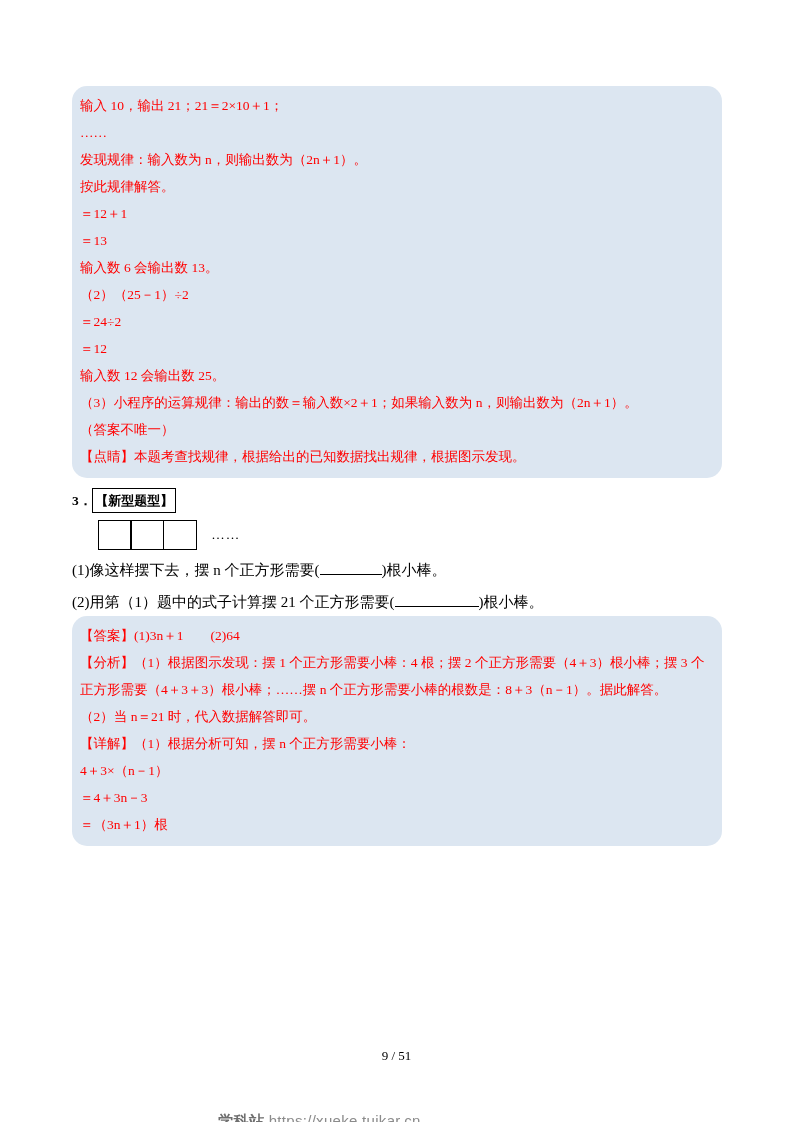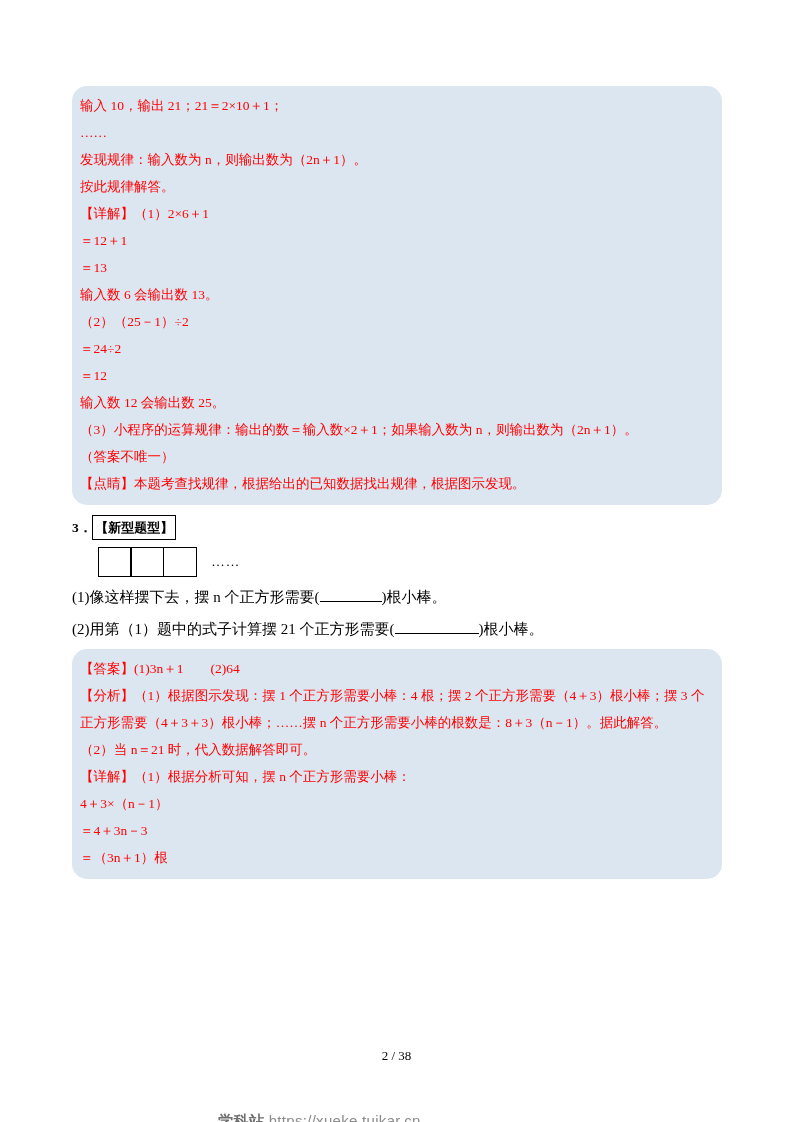--- a/index.html
+++ b/index.html
@@ -128,21 +128,20 @@
 <body>
 
 <div class="page">
   <div class="content">
 
     <div class="ansblock">
       <p>输入 10，输出 21；21＝2×10＋1；</p>
       <p>……</p>
       <p>发现规律：输入数为 n，则输出数为（2n＋1）。</p>
       <p>按此规律解答。</p>
-      <p>【详解】（1）2×6＋1</p>
       <p>＝12＋1</p>
       <p>＝13</p>
       <p>输入数 6 会输出数 13。</p>
       <p>（2）（25－1）÷2</p>
       <p>＝24÷2</p>
       <p>＝12</p>
       <p>输入数 12 会输出数 25。</p>
       <p>（3）小程序的运算规律：输出的数＝输入数×2＋1；如果输入数为 n，则输出数为（2n＋1）。</p>
       <p>（答案不唯一）</p>
       <p>【点睛】本题考查找规律，根据给出的已知数据找出规律，根据图示发现。</p>
@@ -158,31 +157,31 @@
         <div class="sq"></div>
         <div class="sq"></div>
       </div>
       <span class="dots-after">……</span>
     </div>
 
     <p class="qline subq"><span>(1)像这样摆下去，摆 n 个正方形需要(</span><span class="blank"></span><span>)根小棒。</span></p>
 
     <p class="qline subq"><span>(2)用第（1）题中的式子计算摆 21 个正方形需要(</span><span class="blank long"></span><span>)根小棒。</span></p>
 
-    <div class="ansblock" style="margin-top:6px;">
+    <div class="ansblock" style="">
       <p>【答案】(1)3n＋1　　(2)64</p>
       <p>【分析】（1）根据图示发现：摆 1 个正方形需要小棒：4 根；摆 2 个正方形需要（4＋3）根小棒；摆 3 个正方形需要（4＋3＋3）根小棒；……摆 n 个正方形需要小棒的根数是：8＋3（n－1）。据此解答。</p>
       <p>（2）当 n＝21 时，代入数据解答即可。</p>
       <p>【详解】（1）根据分析可知，摆 n 个正方形需要小棒：</p>
       <p>4＋3×（n－1）</p>
       <p>＝4＋3n－3</p>
       <p>＝（3n＋1）根</p>
     </div>
 
   </div>
 
-  <div class="footer">2 / 38</div>
+  <div class="footer">9 / 51</div>
 
   <div class="watermark">
     <span class="wm-logo">学科站</span>
     <span>https://xueke.tuikar.cn</span>
   </div>
 </div>
 
 </body></html>

